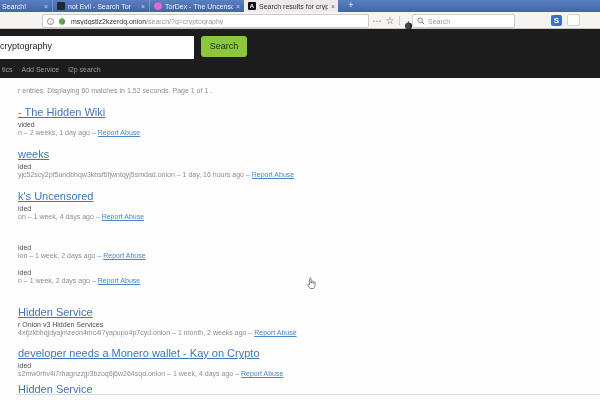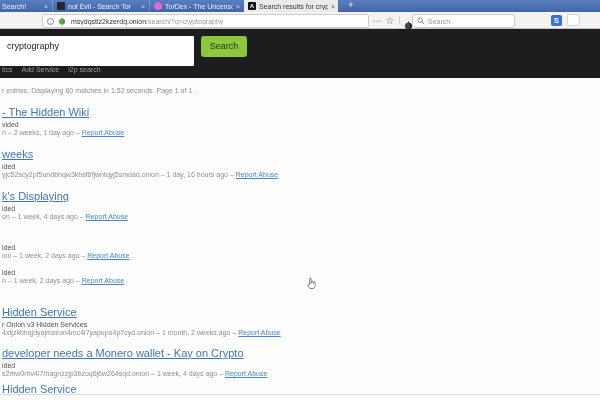--- a/index.html
+++ b/index.html
@@ -52,30 +52,30 @@
     display:flex;align-items:center;font-size:7px;color:#9a9a9a;}
   .searchbox svg{flex:none;margin-left:4px;}
   .searchbox span{margin-left:3px;}
   .noscript{position:absolute;left:551px;top:3px;width:11px;height:11px;
     background:#3a6fd8;border-radius:2px;color:#fff;font-size:8px;font-weight:bold;
     text-align:center;line-height:11px;}
   .partial-btn{position:absolute;left:567px;top:2px;width:13px;height:12px;
     border:1px solid #d5d3d1;background:#fdfdfd;border-radius:2px;box-sizing:border-box;}
   
   .pheader{position:absolute;left:0;top:29px;width:600px;height:49px;background:#1d1d1d;}
-  .query-input{position:absolute;left:0;top:7px;width:194px;height:30px;background:#fff;
-    font-size:9px;color:#222;line-height:21px;padding-left:7px;box-sizing:border-box;
+  .query-input{position:absolute;left:0;top:7px;width:194px;height:23px;background:#fff;
+    font-size:9px;color:#222;line-height:21px;box-sizing:border-box;
     white-space:nowrap;overflow:hidden;}
   .search-btn{position:absolute;left:201px;top:7px;width:46px;height:21px;
     background:#8dc63f;border-radius:3px;font-size:9px;color:#1e3308;
     text-align:center;line-height:21px;}
   .hlinks{position:absolute;left:2px;top:37px;display:flex;gap:9px;
     font-size:7px;color:#9b9b9b;}
   
-  .content{position:absolute;left:0;top:78px;width:488px;height:322px;background:#fdfdfd;}
+  .content{position:absolute;left:16px;top:78px;width:488px;height:322px;background:#fdfdfd;}
   .summary{position:absolute;left:2px;top:9px;font-size:7px;color:#8f8f8f;white-space:nowrap;}
   .result{position:absolute;left:2px;white-space:nowrap;}
   .r-title{display:block;font-size:11px;line-height:12px;color:#4076b8;
     text-decoration:underline;cursor:pointer;}
   .r-desc{margin-top:3px;font-size:7px;color:#4f4f4f;}
   .r-meta{margin-top:1px;font-size:7px;color:#8f8f8f;}
   .r-meta .report{color:#4a86c8;text-decoration:underline;cursor:pointer;}
   .r1{top:28px;}.r2{top:70px;}.r3{top:112px;}.r4{top:163px;}
   .r5{top:188px;}.r6{top:228px;}.r7{top:269px;}.r8{top:305px;}
   .divider{position:absolute;left:0;top:316px;width:600px;border-top:1px solid #dcdcdc;}
@@ -160,21 +160,21 @@
     <div class="r-meta"><span>n – 2 weeks, 1 day ago – </span><span class="report">Report Abuse</span></div>
   </div>
 
   <div class="result r2">
     <a class="r-title">weeks</a>
     <div class="r-desc">ided</div>
     <div class="r-meta"><span>yjc52scy2pf5undbhqw3kbsf6fjwntqyj5smdad.onion – 1 day, 16 hours ago – </span><span class="report">Report Abuse</span></div>
   </div>
 
   <div class="result r3">
-    <a class="r-title">k's Displaying</a>
+    <a class="r-title">k's Uncensored</a>
     <div class="r-desc">ided</div>
     <div class="r-meta"><span>on – 1 week, 4 days ago – </span><span class="report">Report Abuse</span></div>
   </div>
 
   <div class="result r4">
     <a class="r-title"></a>
     <div class="r-desc">ided</div>
     <div class="r-meta"><span>ion – 1 week, 2 days ago – </span><span class="report">Report Abuse</span></div>
   </div>
 

